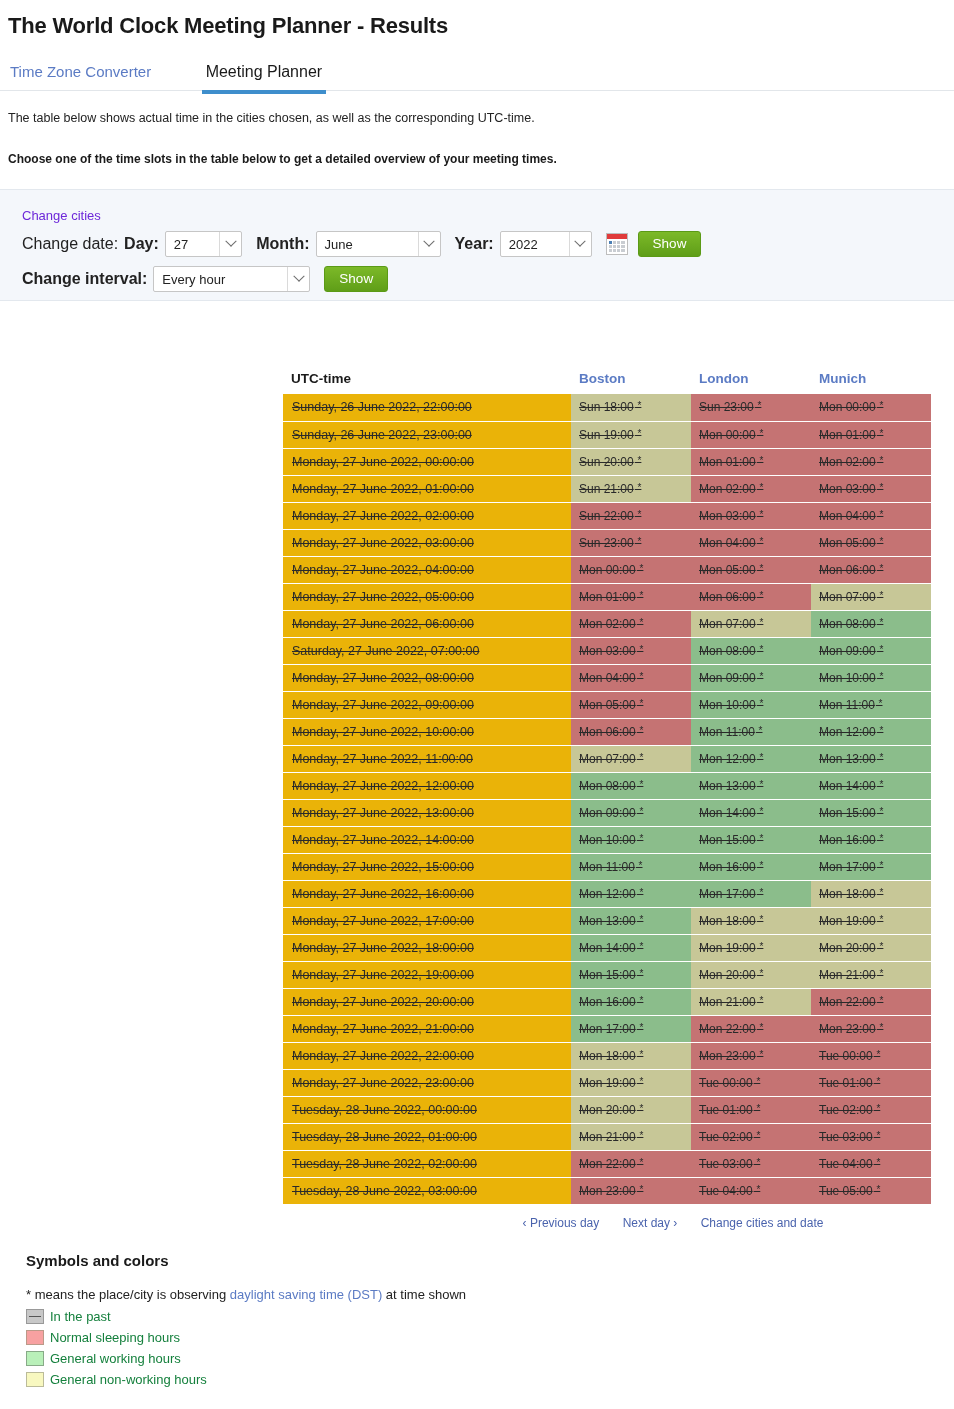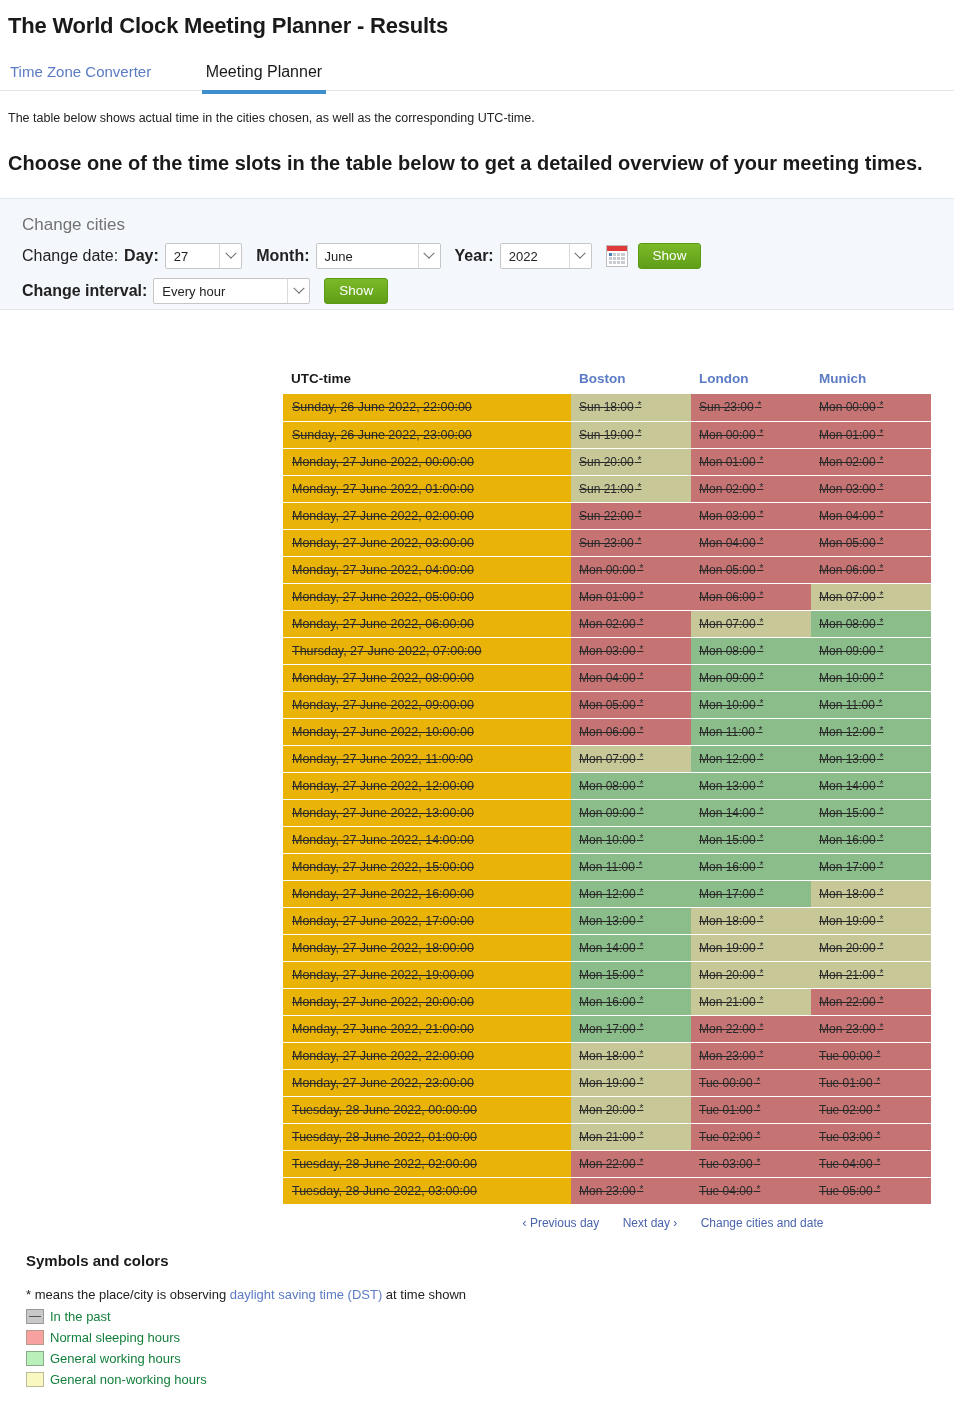--- a/index.html
+++ b/index.html
@@ -50,38 +50,38 @@
     padding-right: 4px;
   }
 
   
   .intro {
     font-size: 12.5px;
     color: #222;
     padding: 20px 0 0 8px;
   }
   .subhead {
-    font-size: 20px;
+    font-size: 12px;
     font-weight: bold;
     color: #1a1a1a;
     padding: 27px 0 0 8px;
   }
 
   
   .panel {
     margin-top: 23px;
     background: #f4f7fb;
     border-top: 1px solid #e3e8ee;
     border-bottom: 1px solid #e3e8ee;
     padding: 16px 0 16px 22px;
     height: 112px;
   }
   .panel-link {
-    color: #737373;
-    font-size: 17px;
+    color: #6d28d9;
+    font-size: 13px;
     cursor: pointer;
     display: inline-block;
     margin-bottom: 7px;
   }
   .row-ctl { display: flex; align-items: center; height: 28px; margin-bottom: 7px; }
   .lbl { font-size: 16px; color: #222; margin-right: 6px; white-space: nowrap; }
   .lbl.bold { font-weight: bold; }
 
   .sel {
     display: inline-flex;
@@ -365,21 +365,21 @@
           <td class="c-sleep"><span>Mon 06:00</span><span class="star"> *</span></td>
           <td class="c-non"><span>Mon 07:00</span><span class="star"> *</span></td>
         </tr>
         <tr>
           <td class="utc">Monday, 27 June 2022, 06:00:00</td>
           <td class="c-sleep"><span>Mon 02:00</span><span class="star"> *</span></td>
           <td class="c-non"><span>Mon 07:00</span><span class="star"> *</span></td>
           <td class="c-work"><span>Mon 08:00</span><span class="star"> *</span></td>
         </tr>
         <tr>
-          <td class="utc">Thursday, 27 June 2022, 07:00:00</td>
+          <td class="utc">Saturday, 27 June 2022, 07:00:00</td>
           <td class="c-sleep"><span>Mon 03:00</span><span class="star"> *</span></td>
           <td class="c-work"><span>Mon 08:00</span><span class="star"> *</span></td>
           <td class="c-work"><span>Mon 09:00</span><span class="star"> *</span></td>
         </tr>
         <tr>
           <td class="utc">Monday, 27 June 2022, 08:00:00</td>
           <td class="c-sleep"><span>Mon 04:00</span><span class="star"> *</span></td>
           <td class="c-work"><span>Mon 09:00</span><span class="star"> *</span></td>
           <td class="c-work"><span>Mon 10:00</span><span class="star"> *</span></td>
         </tr>

